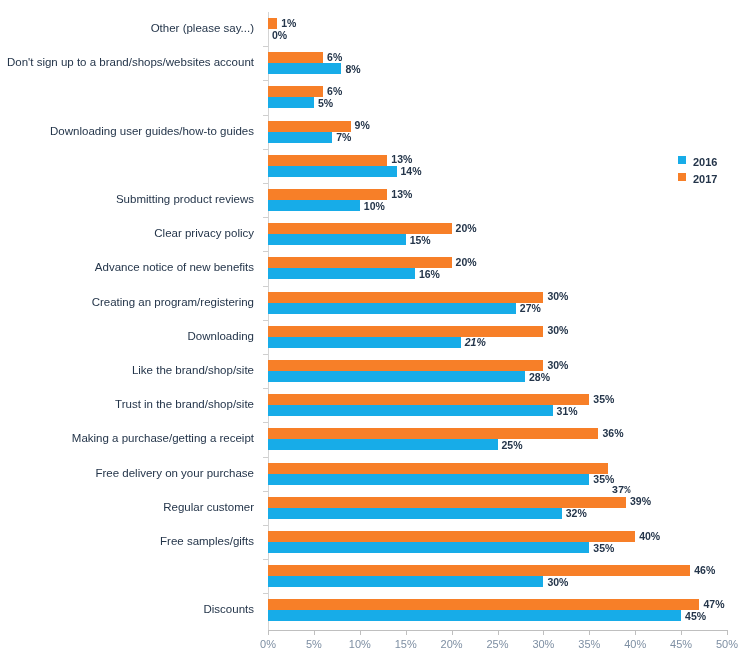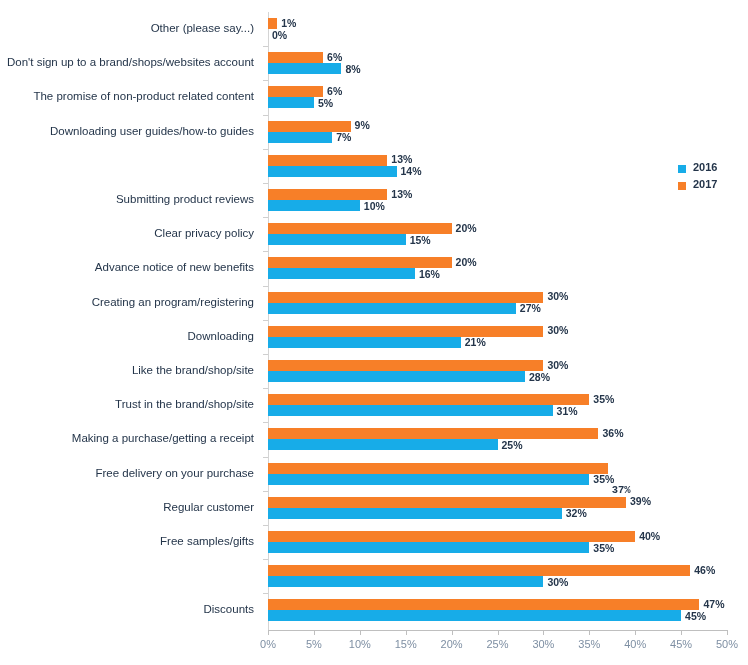--- a/index.html
+++ b/index.html
@@ -106,21 +106,21 @@
   }
 
   
   .legend {
     position: absolute;
     left: 678px;
     top: 156px;
   }
   .legend-row {
     display: flex;
-    align-items: flex-end;
+    align-items: flex-start;
     height: 17px;
   }
   .legend-swatch {
     width: 8px;
     height: 8px;
     margin-right: 7px;
   }
   .legend-swatch.s2016 { background: #17ace8; }
   .legend-swatch.s2017 { background: #f77f28; }
   .legend-text {
@@ -131,21 +131,20 @@
   }
 </style>
 </head>
 <body>
 
 <div id="chart-root">
 
   <div class="cat-labels">
       <div class="cat-label" style="top: 22px;">Other (please say...)</div>
       <div class="cat-label" style="top: 56.2px;">Don't sign up to a brand/shops/websites account</div>
-      <div class="cat-label" style="top: 90.4px;">The promise of non-product related content</div>
       <div class="cat-label" style="top: 124.6px;">Downloading user guides/how-to guides</div>
       <div class="cat-label" style="top: 193px;">Submitting product reviews</div>
       <div class="cat-label" style="top: 227.2px;">Clear privacy policy</div>
       <div class="cat-label" style="top: 261.4px;">Advance notice of new benefits</div>
       <div class="cat-label" style="top: 295.6px;">Creating an program/registering</div>
       <div class="cat-label" style="top: 329.8px;">Downloading</div>
       <div class="cat-label" style="top: 364px;">Like the brand/shop/site</div>
       <div class="cat-label" style="top: 398.2px;">Trust in the brand/shop/site</div>
       <div class="cat-label" style="top: 432.4px;">Making a purchase/getting a receipt</div>
       <div class="cat-label" style="top: 466.6px;">Free delivery on your purchase</div>
@@ -233,21 +232,21 @@
     <div class="bar-value" style="left: 418.88px; top: 268.9px;">16%</div>
     <div class="y-tick" style="top: 320px;"></div>
     <div class="bar s2017" style="left: 268px; top: 291.6px; width: 275.4px;"></div>
     <div class="bar-value" style="left: 547.4px; top: 291.1px;">30%</div>
     <div class="bar s2016" style="left: 268px; top: 302.6px; width: 247.86px;"></div>
     <div class="bar-value" style="left: 519.86px; top: 303.1px;">27%</div>
     <div class="y-tick" style="top: 354px;"></div>
     <div class="bar s2017" style="left: 268px; top: 325.8px; width: 275.4px;"></div>
     <div class="bar-value" style="left: 547.4px; top: 325.3px;">30%</div>
     <div class="bar s2016" style="left: 268px; top: 336.8px; width: 192.78px;"></div>
-    <div class="bar-value" style="left: 464.78px; top: 337.3px;">21%</div>
+    <div class="bar-value" style="left: 464.78px; top: 337.3px; font-style: italic;">21%</div>
     <div class="y-tick" style="top: 388px;"></div>
     <div class="bar s2017" style="left: 268px; top: 360px; width: 275.4px;"></div>
     <div class="bar-value" style="left: 547.4px; top: 359.5px;">30%</div>
     <div class="bar s2016" style="left: 268px; top: 371px; width: 257.04px;"></div>
     <div class="bar-value" style="left: 529.04px; top: 371.5px;">28%</div>
     <div class="y-tick" style="top: 422px;"></div>
     <div class="bar s2017" style="left: 268px; top: 394.2px; width: 321.3px;"></div>
     <div class="bar-value" style="left: 593.3px; top: 393.7px;">35%</div>
     <div class="bar s2016" style="left: 268px; top: 405.2px; width: 284.58px;"></div>
     <div class="bar-value" style="left: 556.58px; top: 405.7px;">31%</div>

